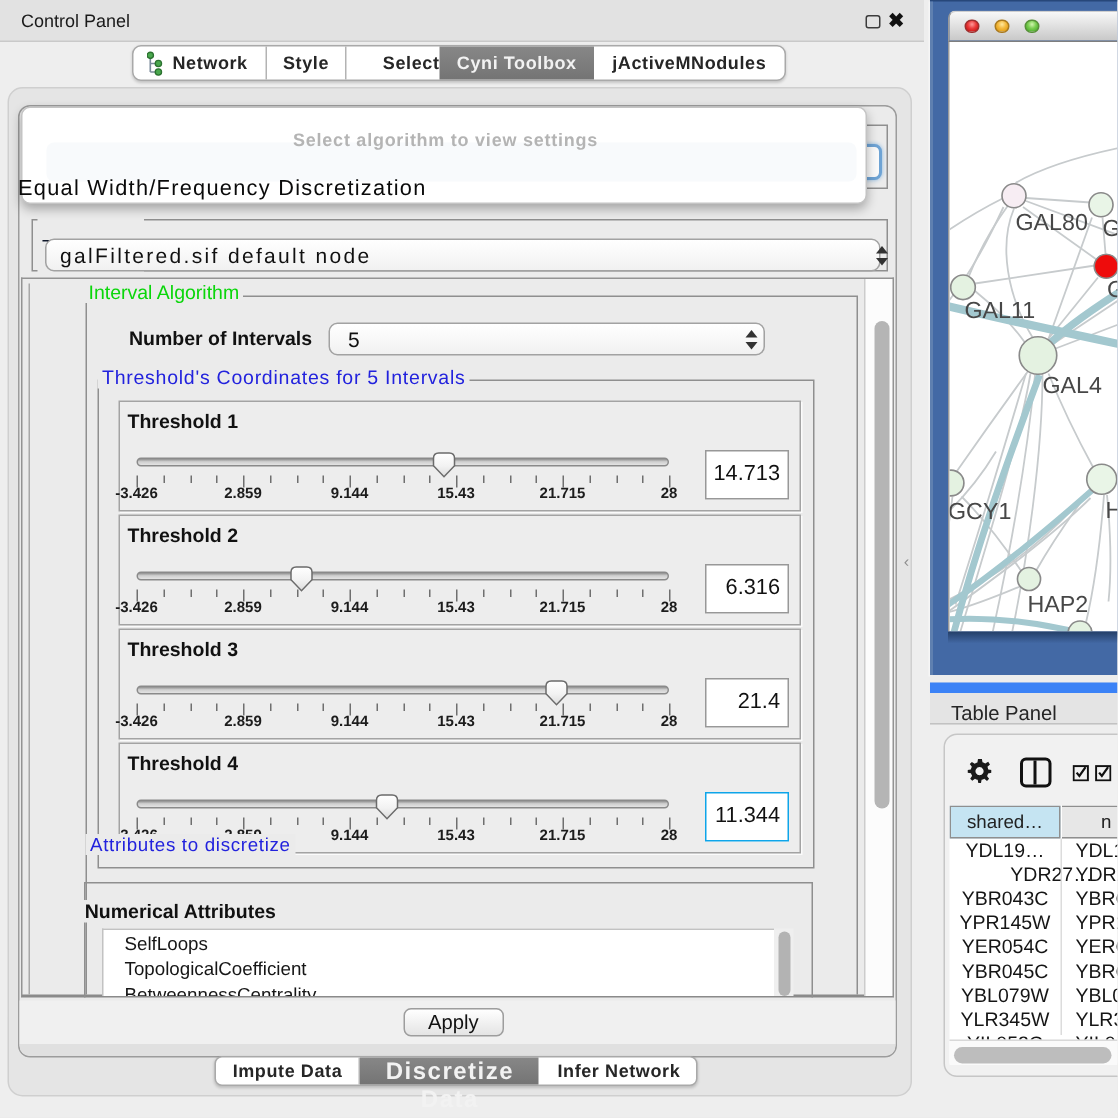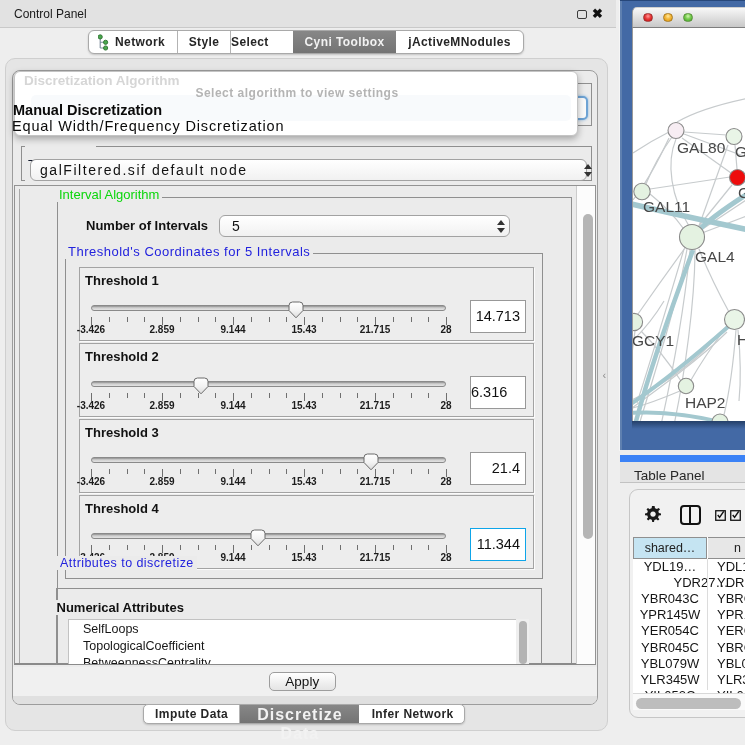--- a/index.html
+++ b/index.html
@@ -140,21 +140,21 @@
   <div class="abs" style="left:0;top:0;width:89px;height:22px;border-right:1px solid #b3b3b3">
     <svg class="abs" style="left:9px;top:3px" width="11" height="17" viewBox="0 0 11 17">
       <path d="M2.2,3 L2.2,14 M2.2,8.3 L7.5,8.3 M2.2,14 L7.5,14" stroke="#7b8b9a" stroke-width="1.1" fill="none"></path>
       <circle cx="2.2" cy="2.9" r="2.1" fill="#4aa84e" stroke="#2c7230" stroke-width="0.9"></circle>
       <circle cx="7.6" cy="8.3" r="2.1" fill="#4aa84e" stroke="#2c7230" stroke-width="0.9"></circle>
       <circle cx="7.6" cy="14" r="2.1" fill="#4aa84e" stroke="#2c7230" stroke-width="0.9"></circle>
     </svg>
     <div class="abs" style="left:26px;top:0;line-height:23px;font-size:12px;font-weight:600;letter-spacing:0.4px;color:#262626">Network</div>
   </div>
   <div class="abs" style="left:89px;top:0;width:53px;height:22px;border-right:1px solid #b3b3b3;text-align:center;line-height:23px;font-size:12px;font-weight:600;letter-spacing:0.4px;color:#262626">Style</div>
-  <div class="abs" style="left:142px;top:0;width:62px;height:22px;text-align:left;line-height:23px;font-size:12px;font-weight:600;letter-spacing:0.4px;color:#262626">Select</div>
+  <div class="abs" style="left:142px;top:0;width:62px;height:22px;text-align:right;line-height:23px;font-size:12px;font-weight:600;letter-spacing:0.4px;color:#262626">Select</div>
   <div class="abs" style="left:204px;top:0;width:103px;height:22px;background:linear-gradient(#878787,#747474);text-align:center;line-height:23px;font-size:12px;font-weight:600;letter-spacing:0.4px;color:#f2f2f2">Cyni Toolbox</div>
   <div class="abs" style="left:307px;top:0;width:127px;height:22px;text-align:center;line-height:23px;font-size:12px;font-weight:600;letter-spacing:0.4px;color:#262626">jActiveMNodules</div>
 </div>
 
 <div class="abs" style="left:5px;top:58px;width:602.5px;height:673px;background:#e5e5e5;border:1px solid #cfcfcf;border-radius:10px"></div>
 <div class="abs" style="left:11.5px;top:69.5px;width:586px;height:635px;background:#ebebeb;border:1px solid #9c9c9c;border-radius:8px"></div>
 <div class="abs" style="left:12.5px;top:666.5px;width:584px;height:29.5px;background:#f0f0f0"></div>
 <div class="abs" style="left:12.5px;top:696px;width:584px;height:7.5px;background:#e0e0e0;border-bottom-left-radius:7px;border-bottom-right-radius:7px"></div>
 
 <div class="abs" style="left:21px;top:83px;width:571px;height:43px;border:1px solid #8f8f8f"></div>
@@ -262,21 +262,21 @@
 <defs>
         <linearGradient id="th343" x1="0" y1="0" x2="0" y2="1">
           <stop offset="0" stop-color="#ffffff"></stop>
           <stop offset="0.55" stop-color="#f2f2f2"></stop>
           <stop offset="1" stop-color="#dcdcdc"></stop>
         </linearGradient>
       </defs>
 <path d="M1,4.5 Q1,1 4.5,1 L11.5,1 Q15,1 15,4.5 L15,9.5 L8,16.8 L1,9.5 Z" fill="url(#th343)" stroke="#6b6b6b" stroke-width="1"></path>
     </svg>
 </div>
-<div style="position:absolute;left:470px;top:376px;width:56px;height:33px;background:#fff;border:1px solid #989898;box-sizing:border-box;font-size:14.5px;color:#111;line-height:31px;padding-right:5px">6.316</div>
+<div style="position:absolute;left:470px;top:376px;width:56px;height:33px;background:#fff;border:1px solid #989898;box-sizing:border-box;font-size:14.5px;color:#111;text-align:right;line-height:31px;padding-right:5px">6.316</div>
 <div style="position:absolute;left:79px;top:419px;width:455px;height:74px;background:#ededed;border:1px solid #a3a3a3;box-shadow:1px 1px 0 #fbfbfb;box-sizing:border-box">
 <div style="position:absolute;left:5px;top:4.5px;font-size:13px;font-weight:bold;color:#111">Threshold 3</div>
 <div style="position:absolute;left:11px;top:37px;width:355px;height:6px;border-radius:3px;background:linear-gradient(#8f8f8f,#cfcfcf 45%,#e3e3e3);border:1px solid #8a8a8a;box-sizing:border-box"></div>
 <div style="position:absolute;left:11.0px;top:49px;width:1px;height:8px;background:#6f6f6f"></div>
     <div style="position:absolute;left:28.8px;top:49px;width:1px;height:5px;background:#6f6f6f"></div>
     <div style="position:absolute;left:46.5px;top:49px;width:1px;height:5px;background:#6f6f6f"></div>
     <div style="position:absolute;left:64.2px;top:49px;width:1px;height:5px;background:#6f6f6f"></div>
     <div style="position:absolute;left:82.0px;top:49px;width:1px;height:8px;background:#6f6f6f"></div>
     <div style="position:absolute;left:99.8px;top:49px;width:1px;height:5px;background:#6f6f6f"></div>
     <div style="position:absolute;left:117.5px;top:49px;width:1px;height:5px;background:#6f6f6f"></div>
@@ -365,24 +365,22 @@
 </div>
 <div class="abs" style="left:516px;top:619px;width:13px;height:45px;background:#efefef">
   <div class="abs" style="left:2.5px;top:2px;width:8px;height:43px;background:#b3b3b3;border-radius:4px"></div>
 </div>
 
 <div class="abs" style="left:576px;top:186px;width:20px;height:478px;background:#fcfcfc;border-left:1px solid #ccc;border-right:1px solid #939393">
   <div class="abs" style="left:6px;top:28px;width:10px;height:325px;background:#b5b5b5;border-radius:5px"></div>
 </div>
 
 <div class="abs" style="left:14px;top:71px;width:564px;height:64.5px;background:#fff;border:1px solid #c4c4c4;border-radius:6px;box-shadow:0 3px 7px rgba(0,0,0,0.3)">
-  <div class="abs" style="left:9px;top:0.5px;font-size:13.5px;font-weight:bold;color:#d6d6d6">Discretization Algorithm</div>
   <div class="abs" style="left:16px;top:23px;width:540px;height:26px;background:rgba(205,220,238,0.15);border-radius:5px"></div>
   <div class="abs" style="left:0;top:14px;width:564px;text-align:center;font-size:12px;font-weight:bold;letter-spacing:0.5px;color:#b4b4b4">Select algorithm to view settings</div>
-  <div class="abs" style="left:-2px;top:30px;font-size:14.5px;font-weight:bold;color:#0a0a0a">Manual Discretization</div>
   <div class="abs" style="left:-3px;top:46px;font-size:14.5px;letter-spacing:0.85px;color:#0a0a0a">Equal Width/Frequency Discretization</div>
 </div>
 
 <div class="abs" style="left:269px;top:672px;width:66.5px;height:19px;background:linear-gradient(#ffffff,#e4e4e4);border:1px solid #9d9d9d;border-radius:5px;text-align:center;line-height:17px;font-size:13.5px;color:#121212">Apply</div>
 
 <div class="abs" style="left:142.8px;top:703.5px;width:322px;height:20px;background:#fff;border:1px solid #a9a9a9;border-radius:5px;box-shadow:0 1px 2px rgba(0,0,0,0.18)">
   <div class="abs" style="left:0;top:0;width:96.7px;height:18px;border-right:1px solid #b3b3b3;text-align:center;line-height:19px;font-size:12px;font-weight:600;letter-spacing:0.4px;color:#262626">Impute Data</div>
   <div class="abs" style="left:96.7px;top:0;width:118.9px;height:18px;background:linear-gradient(#878787,#747474);text-align:center;line-height:19px;font-size:16px;font-weight:600;letter-spacing:1px;color:#f2f2f2">Discretize Data</div>
   <div class="abs" style="left:215.6px;top:0;width:106.4px;height:18px;text-align:center;line-height:19px;font-size:12px;font-weight:600;letter-spacing:0.4px;color:#262626">Infer Network</div>
 </div>

